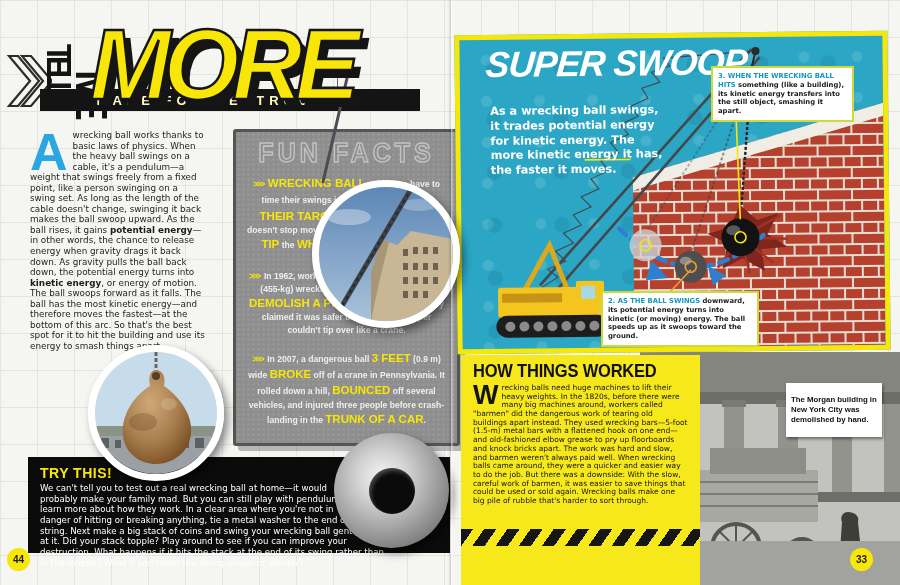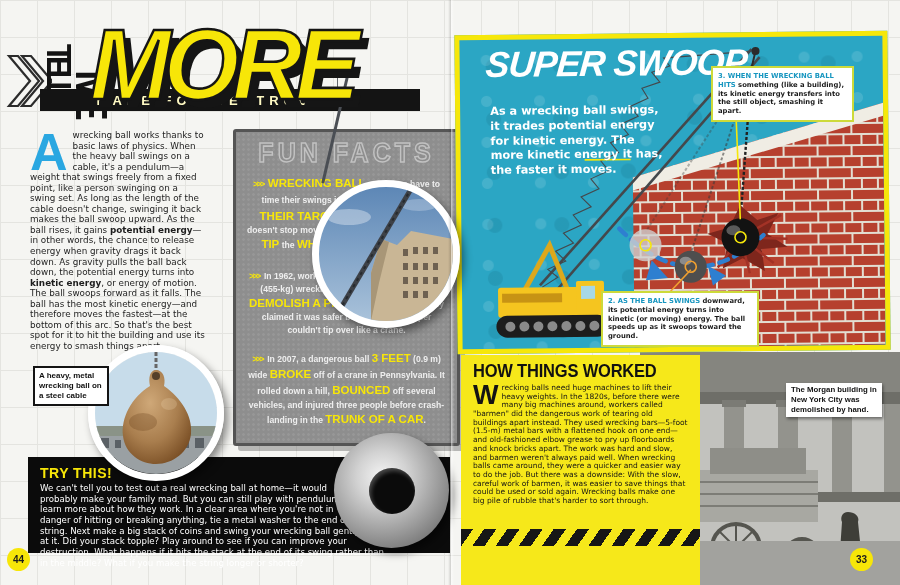--- a/index.html
+++ b/index.html
@@ -111,21 +111,21 @@
   .dropW { float:left; font-family:"Liberation Sans",sans-serif; font-weight:900; font-size:27px; line-height:21px; margin:1px 3px 0 0; }
   .hazard { position:absolute; left:461px; top:529px; width:239px; height:17px; z-index:4;
     background:repeating-linear-gradient(125deg, #161616 0 10px, #f6e81a 10px 19px); }
 
   
   .photo { position:absolute; left:640px; top:352px; width:260px; height:233px; background:#bdbdb9; overflow:hidden; z-index:1; }
   .photo2 { position:absolute; left:556px; top:541px; width:344px; height:44px; background:#a2a29e; z-index:2;
     clip-path:polygon(24% 0, 100% 0, 100% 100%, 0 100%); overflow:hidden; }
   .yellow-edge { position:absolute; left:536px; top:550px; width:160px; height:9px; background:#f6e81a;
     transform:rotate(-15deg); z-index:2; }
-  .morgan { position:absolute; left:786px; top:383px; width:96px; z-index:4; background:#fff; padding:2px 5px;
+  .morgan { position:absolute; left:786px; top:383px; width:96px; z-index:4; background:#fff; padding:12px 5px;
     font-size:7.8px; font-weight:700; line-height:1.3; color:#111; box-shadow:1px 2px 3px rgba(0,0,0,.45); }
 </style>
 </head>
 <body>
 
 <div class="spread">
 
   <svg class="chevrons" width="46" height="66" viewBox="0 0 46 66">
     <path d="M3 8 L24 33 L3 58 L12 58 L33 33 L12 8 Z" fill="#f5f5f2" stroke="#2b2b2b" stroke-width="2.2"></path>
     <path d="M16 8 L37 33 L16 58 L25 58 L46 33 L25 8 Z" fill="#f5f5f2" stroke="#2b2b2b" stroke-width="2.2"></path>
@@ -208,21 +208,20 @@
             <stop offset="55%" stop-color="#a97e4e"></stop>
             <stop offset="100%" stop-color="#73481f"></stop>
         </radialGradient>
       </defs>
       <path d="M61,18 C55,18 53,26 55,34 C36,46 26,66 28,84 C30,102 46,112 61,112 C78,112 94,100 96,82 C98,64 86,46 69,34 C71,26 68,18 61,18 Z" fill="url(#rust)"></path>
       <ellipse cx="48" cy="70" rx="14" ry="9" fill="rgba(90,50,15,.25)"></ellipse>
       <ellipse cx="74" cy="52" rx="8" ry="6" fill="rgba(255,235,200,.2)"></ellipse>
       <circle cx="61" cy="24" r="4" fill="#55402a"></circle>
     </svg>
   </div>
-  <div class="ball-caption">A heavy, metal wrecking ball on a steel cable</div>
 
   <div class="trythis">
     <h3>TRY THIS!</h3>
     <div class="washer-spacer"></div>
     <p>We can't tell you to test out a real wrecking ball at home—it would probably make your family mad. But you can still play with pendulums to learn more about how they work. In a clear area where you're not in danger of hitting or breaking anything, tie a metal washer to the end of a string. Next make a big stack of coins and swing your wrecking ball gently at it. Did your stack topple? Play around to see if you can improve your destruction. What happens if it hits the stack at the end of its swing rather than in the middle? What if you make the string longer or shorter?</p>
   </div>
   <div class="washer"></div>
 
   <div class="pagenum pn-left">44</div>
 

